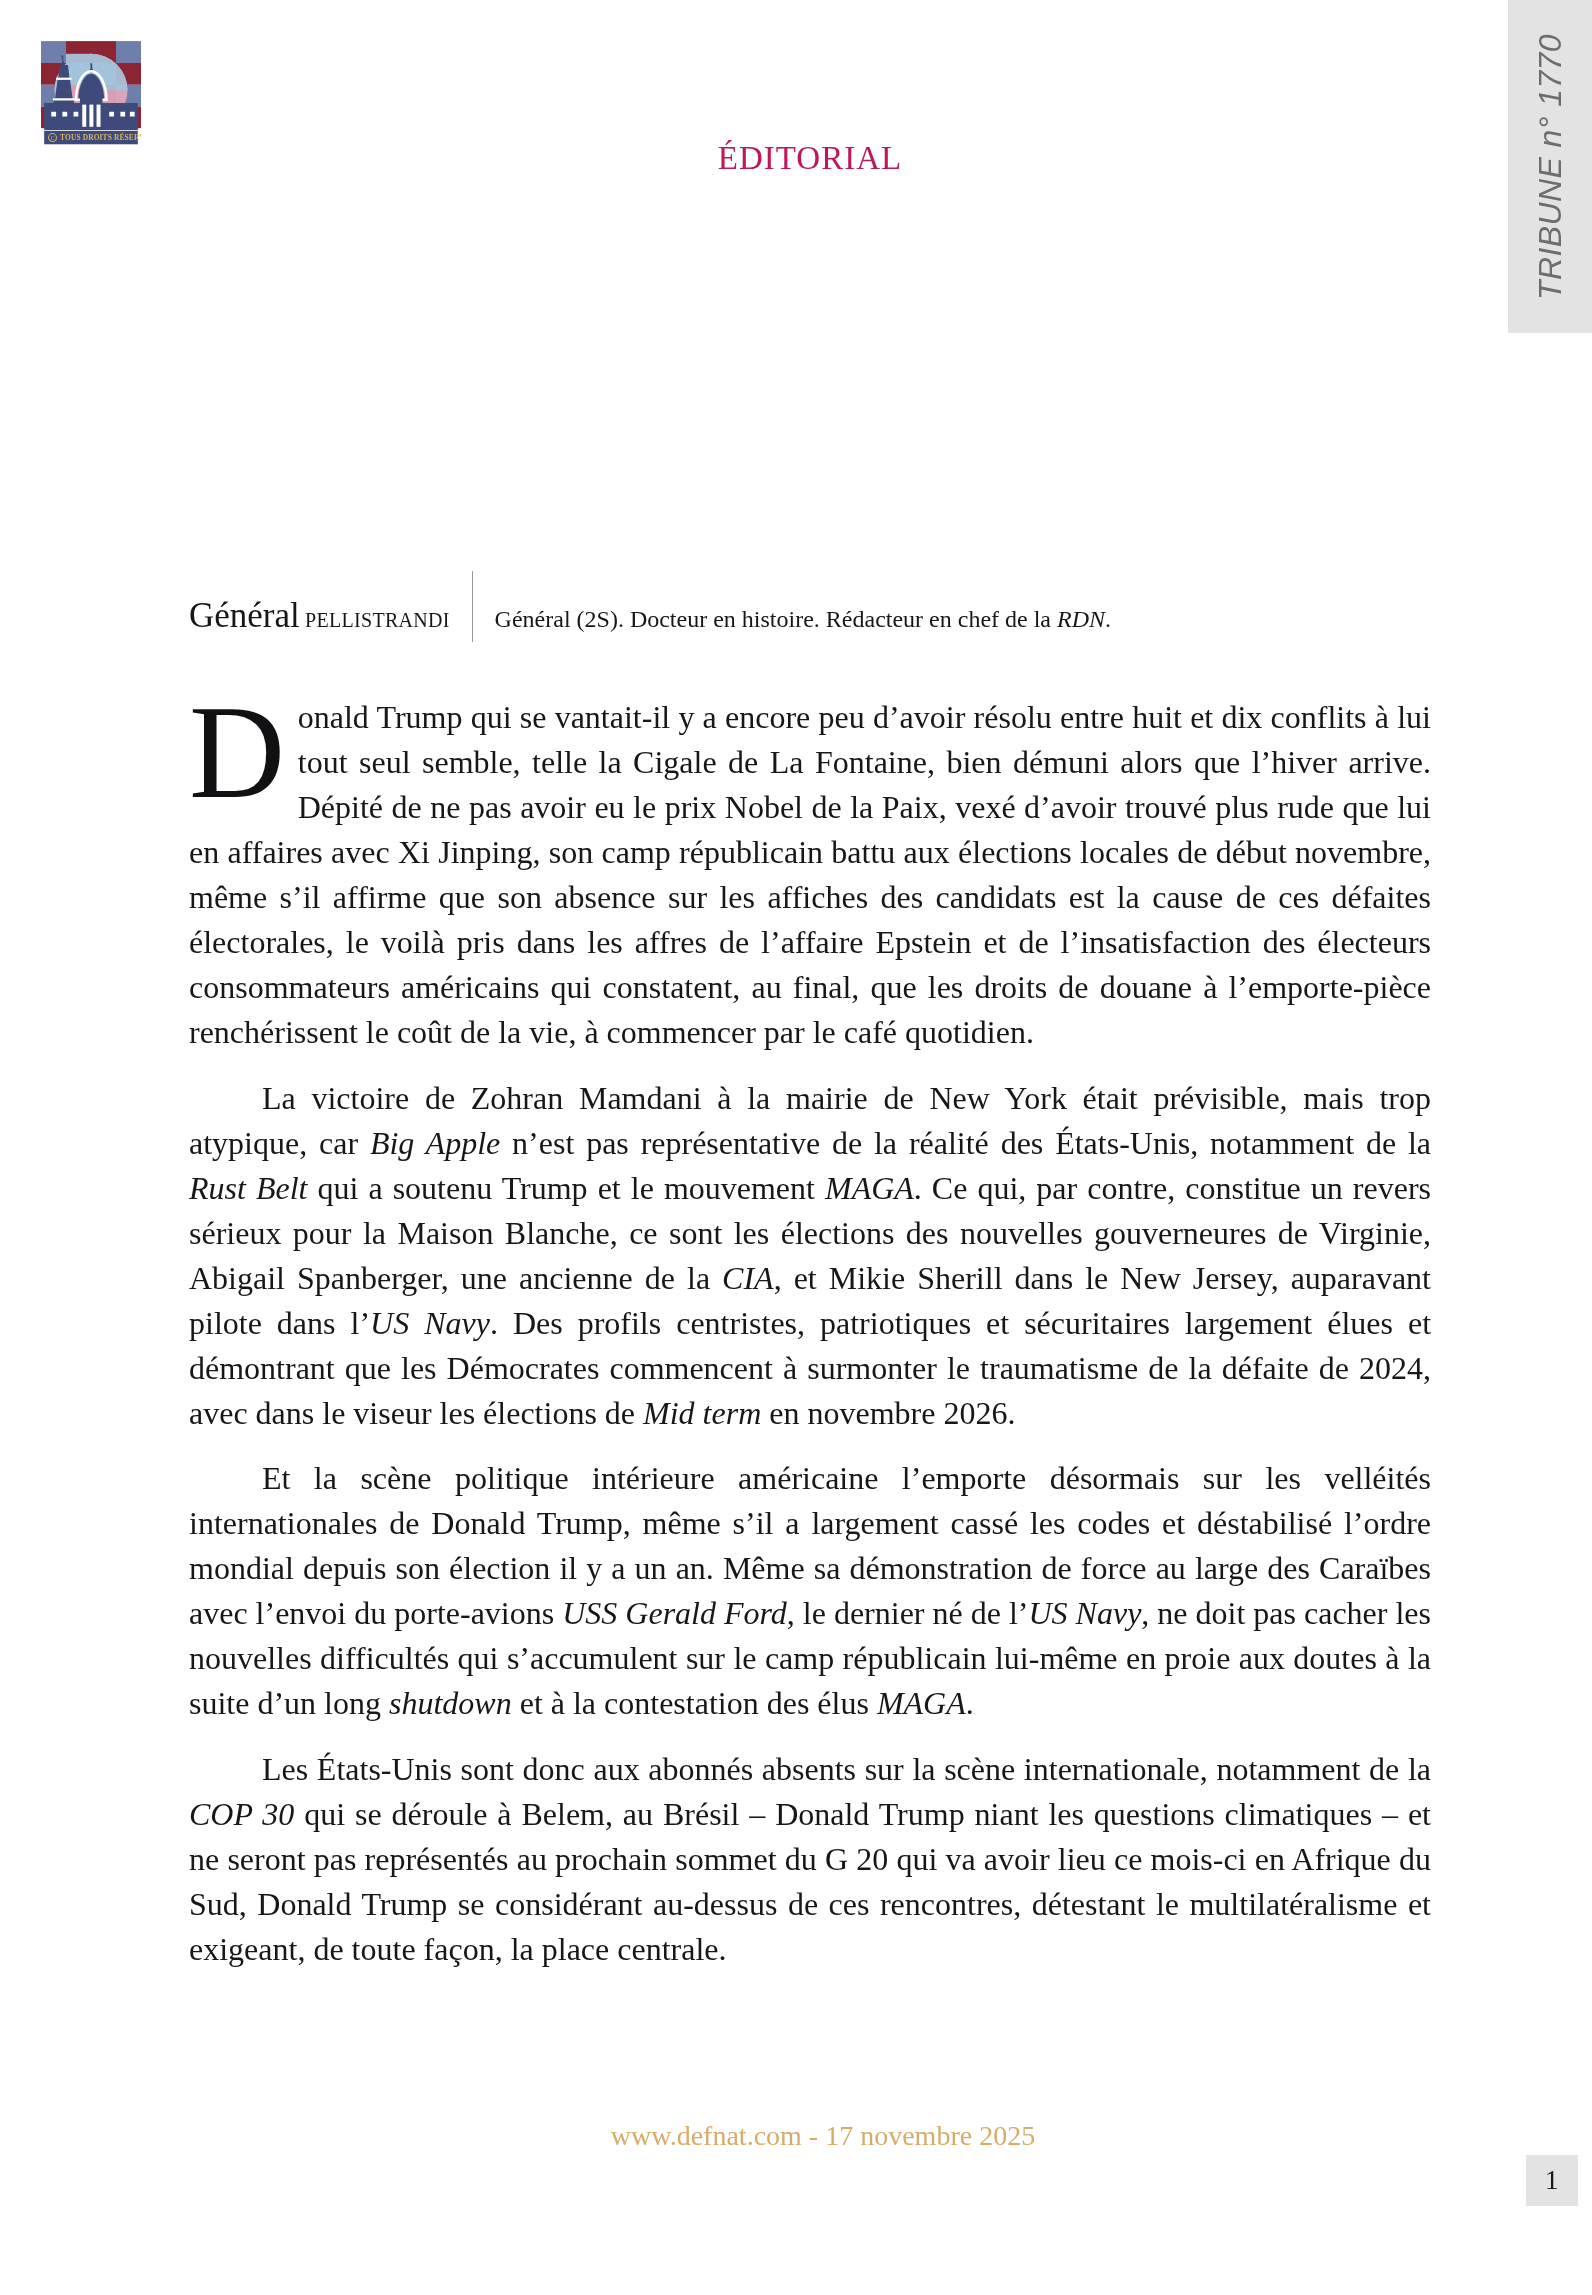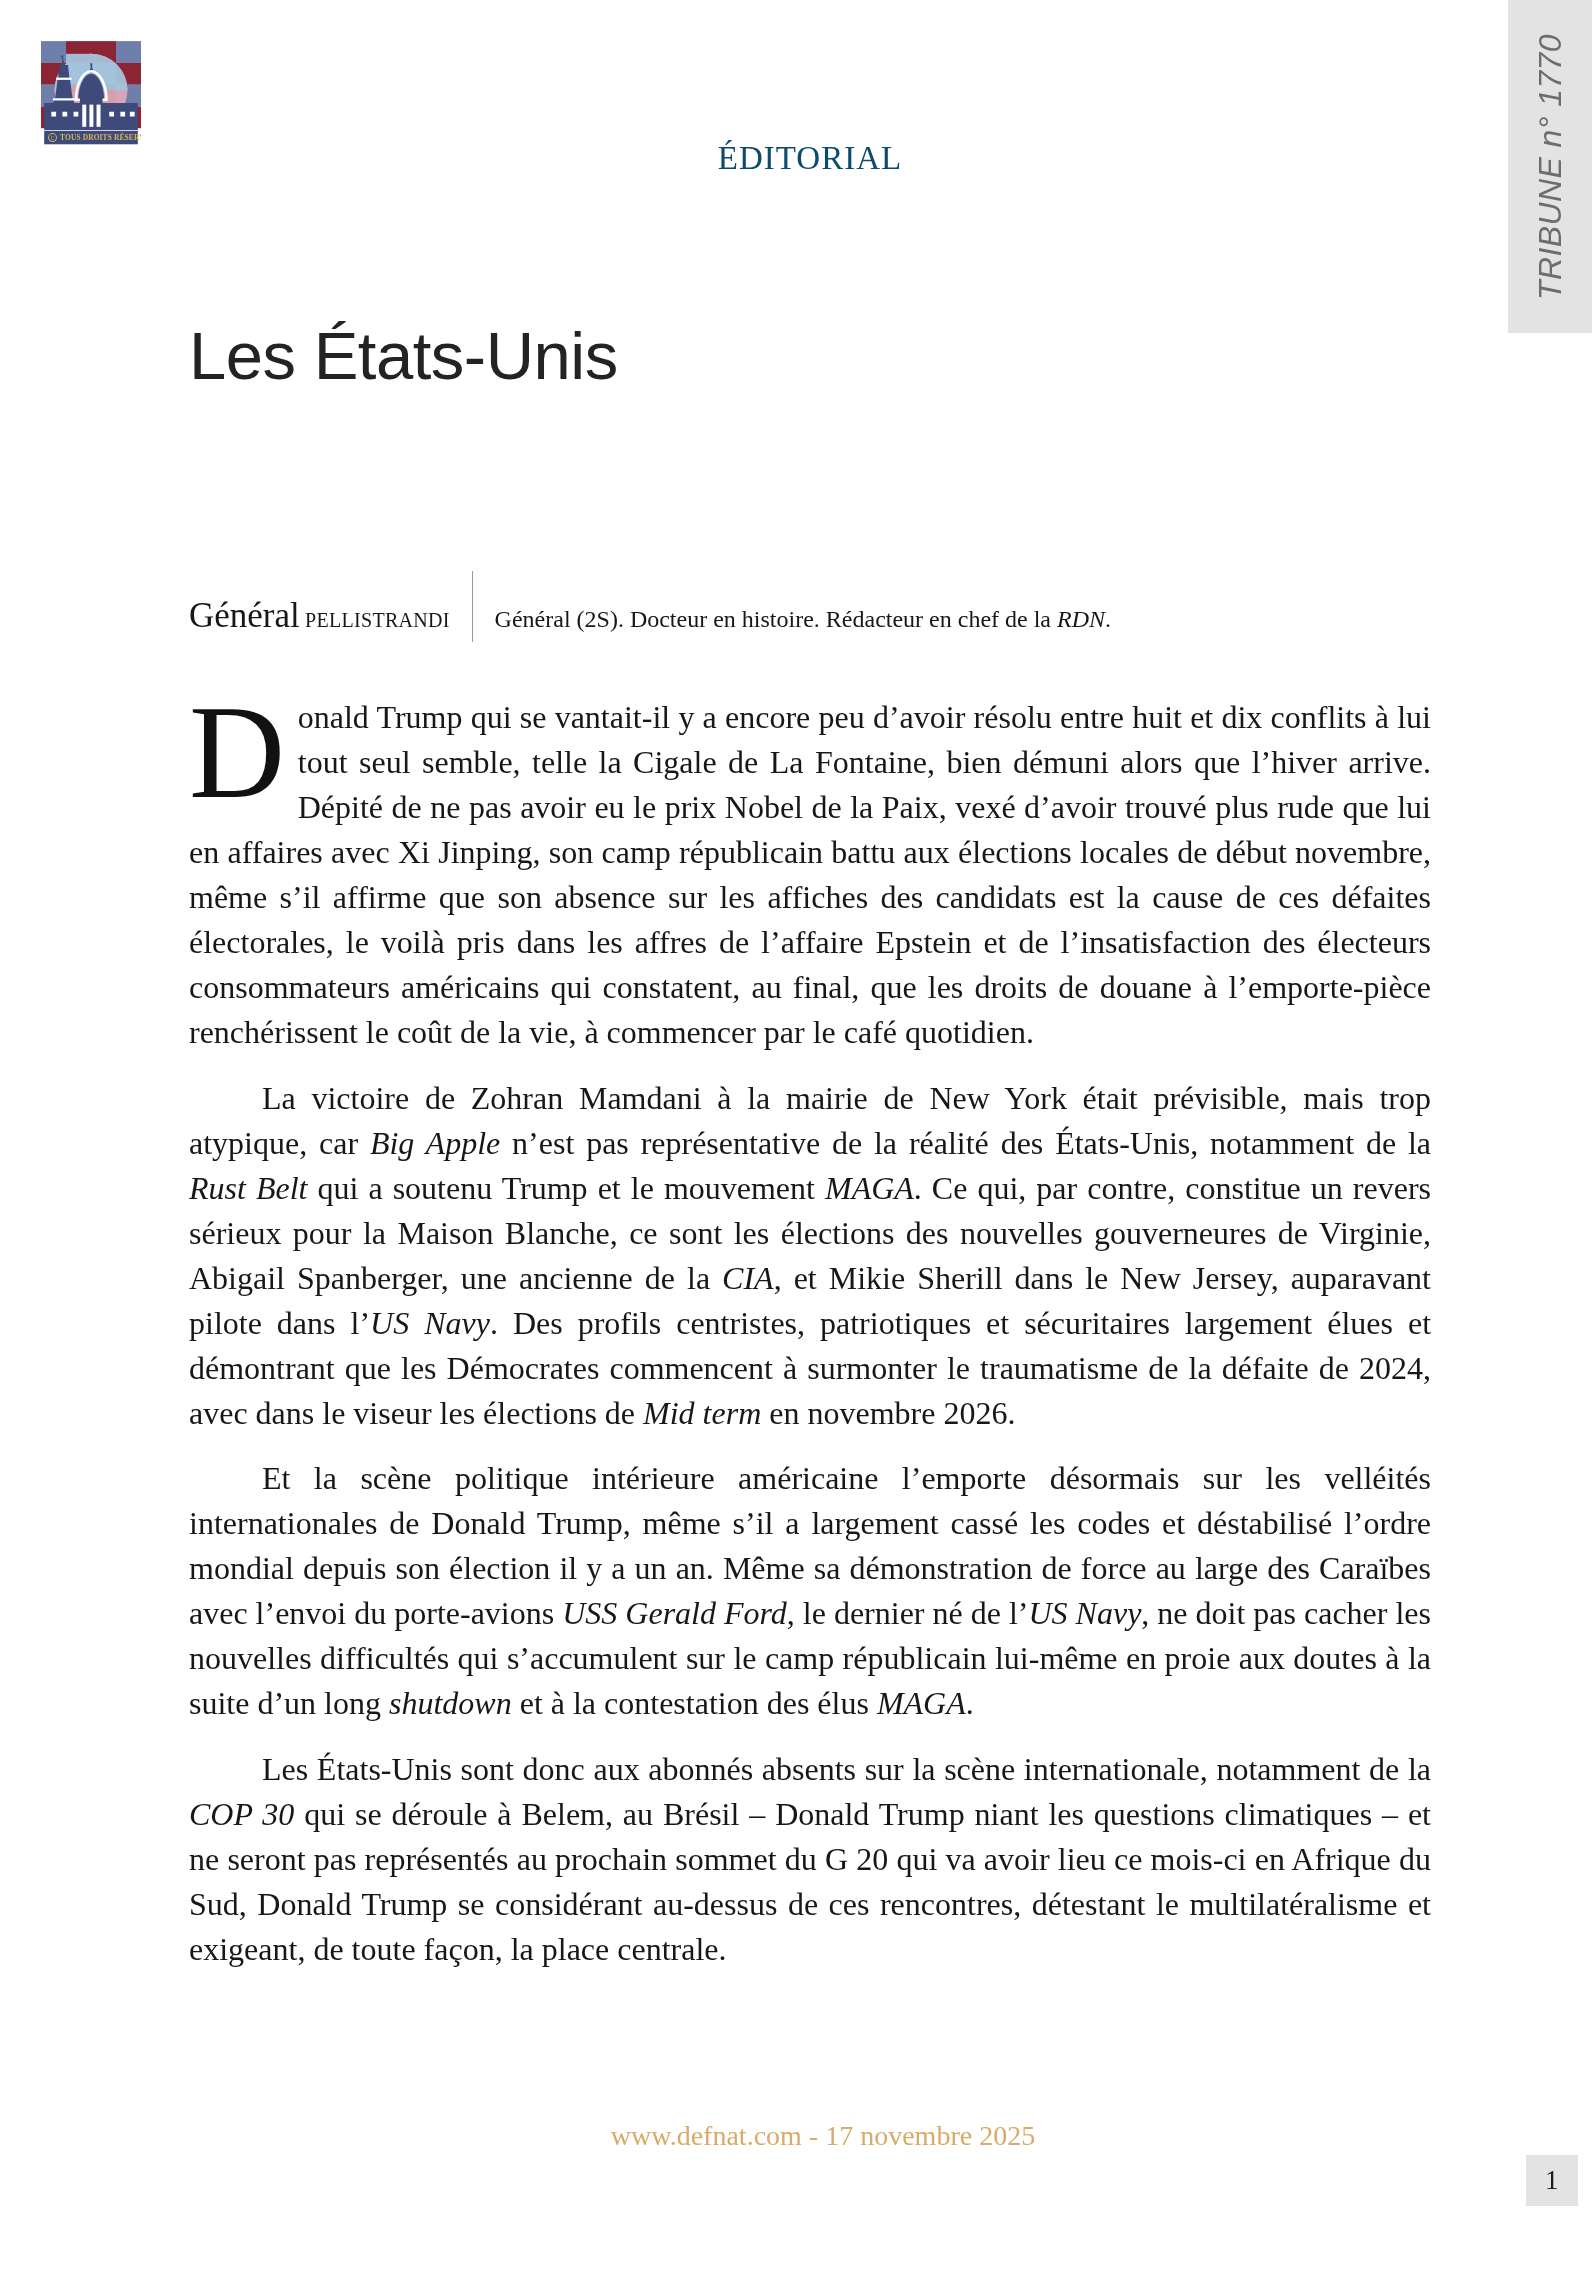--- a/index.html
+++ b/index.html
@@ -63,21 +63,21 @@
 
   .kicker {
     position: absolute;
     left: 0;
     top: 140px;
     width: 1242px;
     text-align: center;
     font-family: "Liberation Serif", "DejaVu Serif", serif;
     font-size: 33px;
     letter-spacing: 1px;
-    color: #0c4a6e;
+    color: #be185d;
   }
 
   .headline {
     position: absolute;
     left: 0;
     top: 276px;
     width: 1242px;
     font-family: "Liberation Sans", "DejaVu Sans", sans-serif;
     font-weight: 300;
     font-size: 67px;
@@ -263,21 +263,20 @@
 
   <div class="tribune-tab">
     <span class="tab-text">TRIBUNE n° 1770</span>
   </div>
 
   <div class="content">
 
     <div class="kicker">ÉDITORIAL</div>
 
     <h1 class="headline">
-      <span class="line">Les États-Unis</span>
     </h1>
 
     <div class="byline">
       <span class="author"><span>Général</span><span class="sc"> </span><span class="sc">PELLISTRANDI</span></span>
       <span class="rule"></span>
       <span class="affil"><span>Général (2S). Docteur en histoire. Rédacteur en chef de la </span><i>RDN</i><span>.</span></span>
     </div>
 
     <div class="body-copy" id="body-copy">
         <p><span class="dropcap">D</span><span>onald Trump qui se vantait-il y a encore peu d’avoir résolu entre huit et dix conflits à lui tout seul semble, telle la Cigale de La Fontaine, bien démuni alors que l’hiver arrive. Dépité de ne pas avoir eu le prix Nobel de la Paix, vexé d’avoir trouvé plus rude que lui en affaires avec Xi Jinping, son camp républicain battu aux élections locales de début novembre, même s’il affirme que son absence sur les affiches des candidats est la cause de ces défaites électorales, le voilà pris dans les affres de l’affaire Epstein et de l’insatisfaction des électeurs consommateurs américains qui constatent, au final, que les droits de douane à l’emporte-pièce renchérissent le coût de la vie, à commencer par le café quotidien.</span></p>

